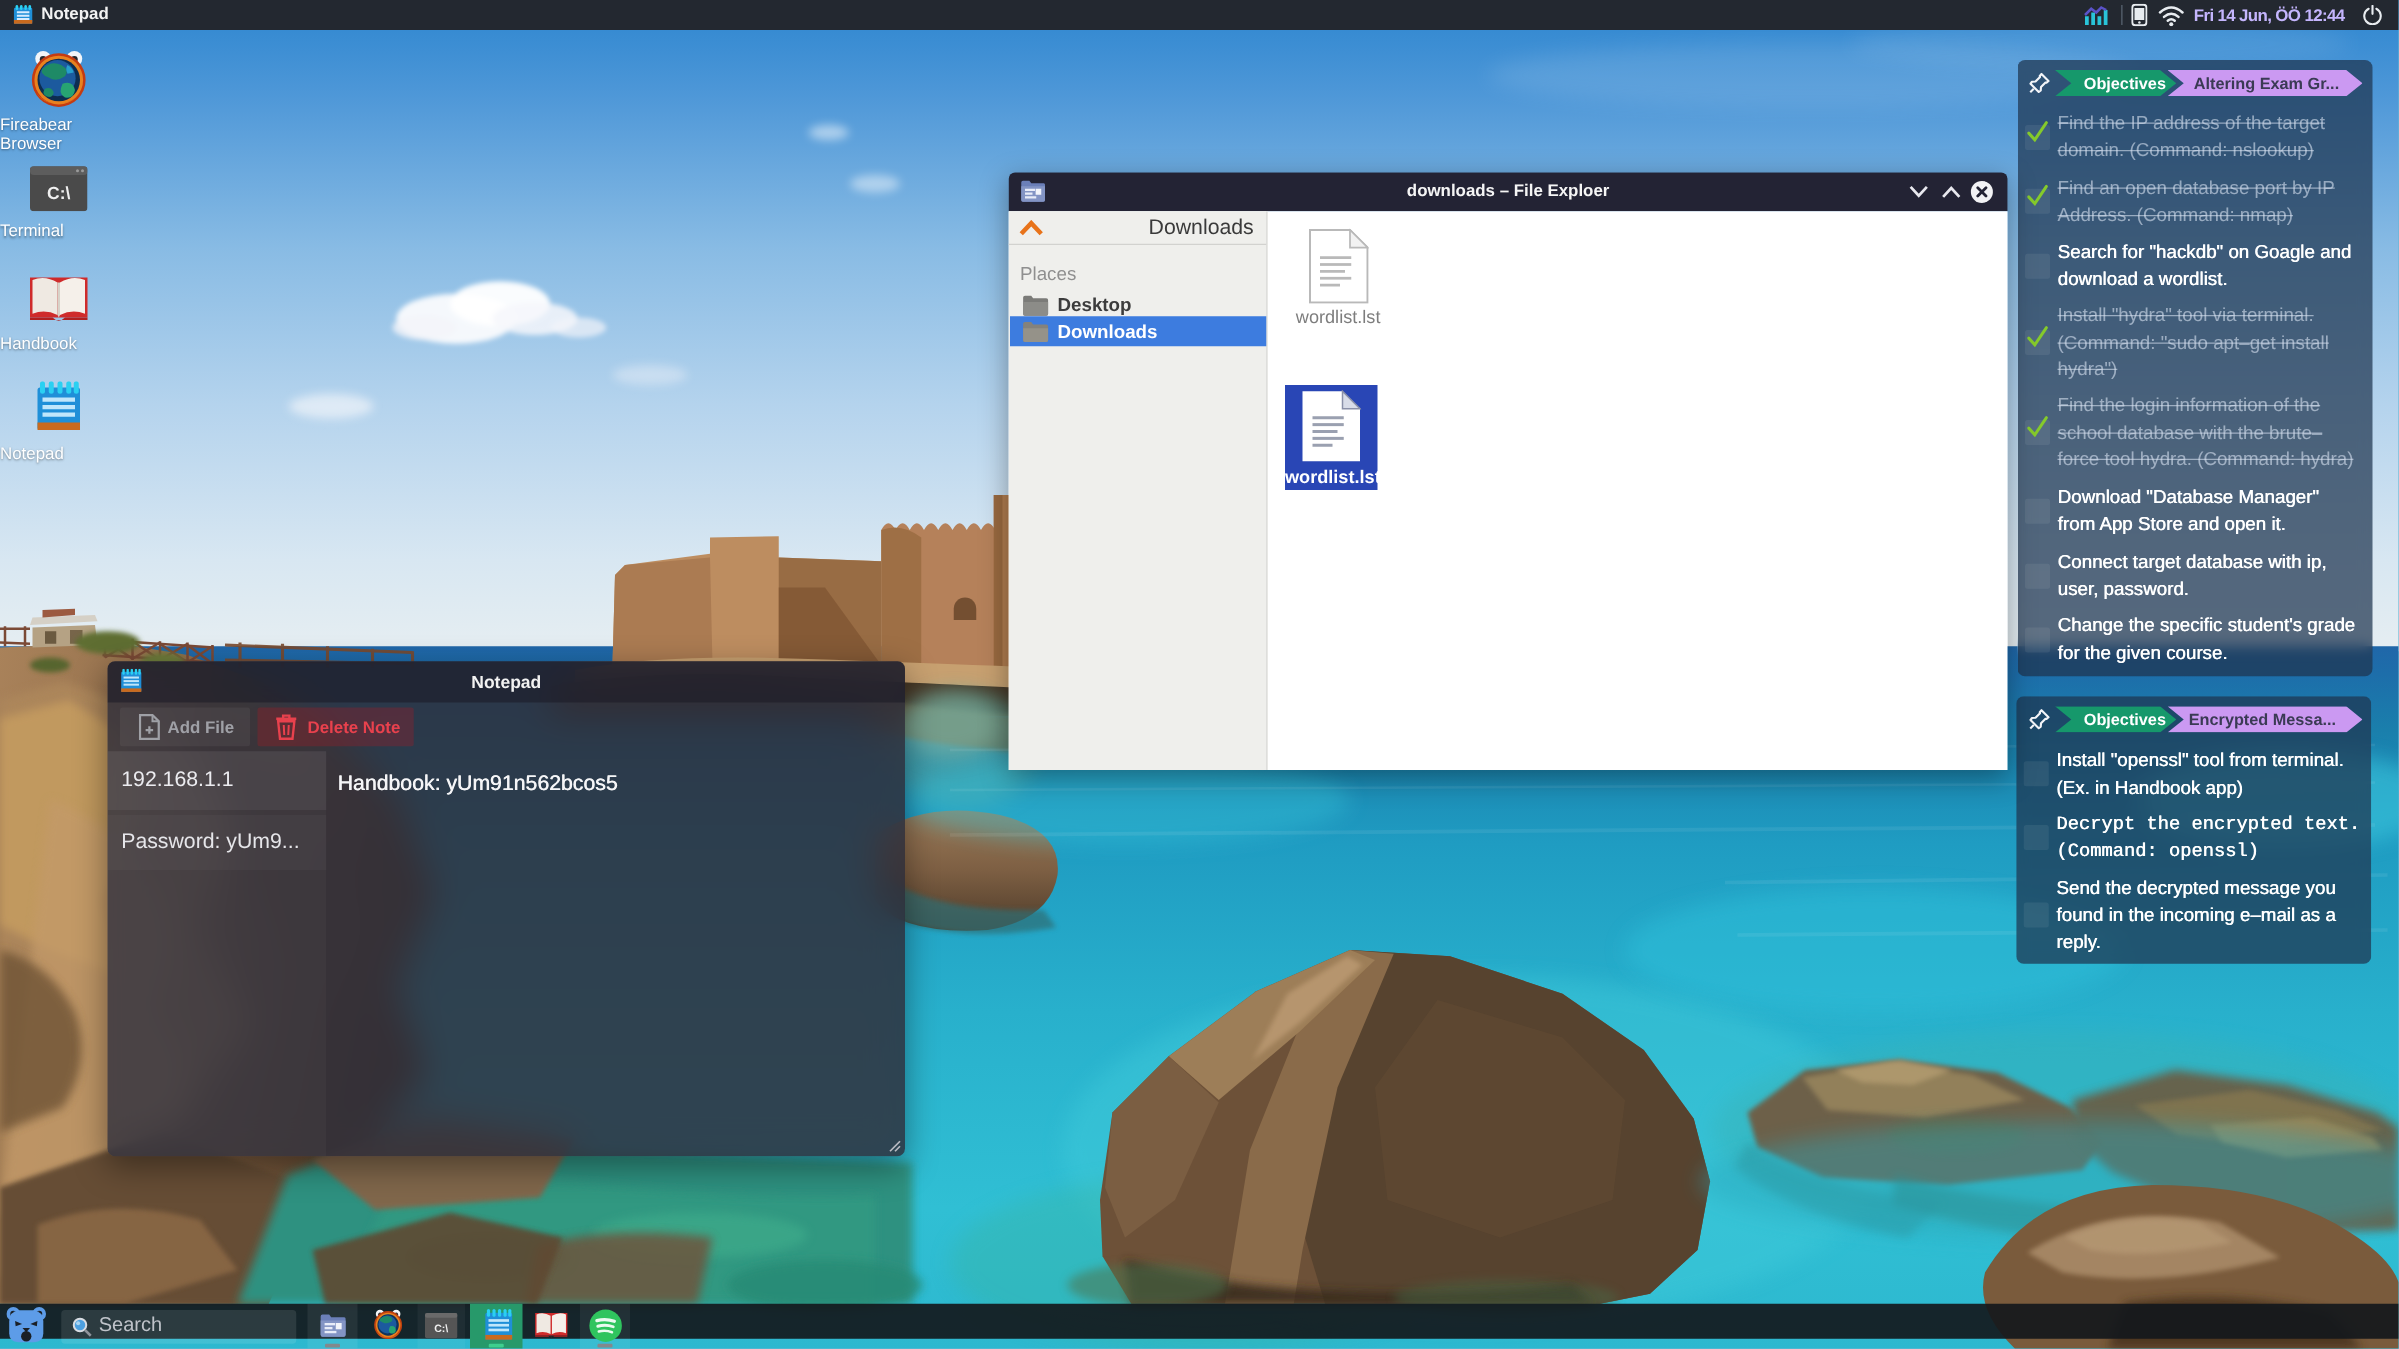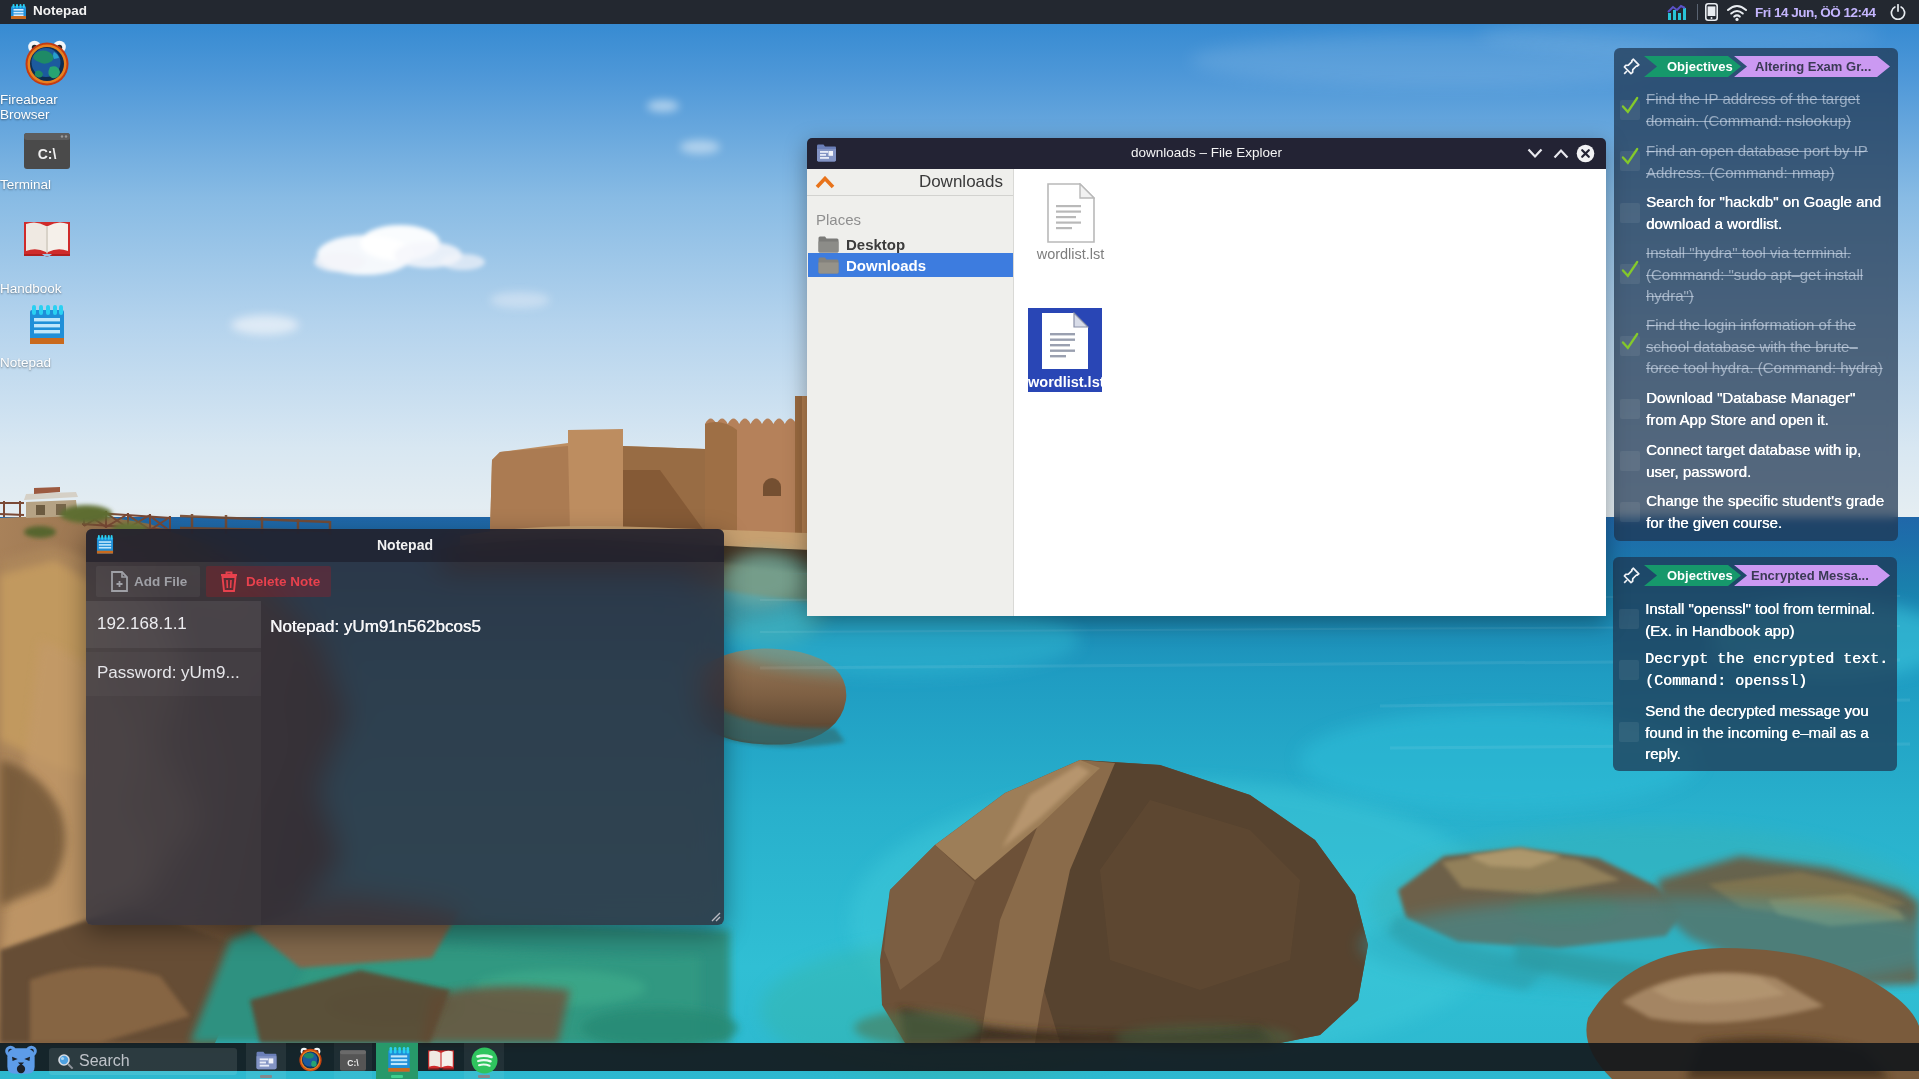--- a/index.html
+++ b/index.html
@@ -12,21 +12,21 @@
   #topbar .appname { position:absolute; left:33px; top:3px; font-size:13.5px; font-weight:bold; color:#f2f2f2; }
   .tb-ico { position:absolute; top:4px; }
 
   
   .dicon { position:absolute; width:94px; z-index:5; }
   .dicon .lbl { margin-top:4px; color:#fff; font-size:13.5px; line-height:15px; text-shadow:0 1px 2px rgba(0,0,0,0.45); }
 
   
   #explorer { position:absolute; left:807px; top:138px; width:799px; height:478px; border-radius:5px 5px 0 0; box-shadow:0 6px 22px rgba(0,0,0,0.35); z-index:10; }
   #explorer .titlebar { position:absolute; left:0; top:0; right:0; height:31px; background:#232334; border-radius:5px 5px 0 0; }
-  #explorer .title { position:absolute; width:100%; text-align:center; top:7px; color:#f5f5f5; font-size:13.5px; font-weight:normal; }
+  #explorer .title { position:absolute; width:100%; text-align:center; top:7px; color:#f5f5f5; font-size:13.5px; font-weight:bold; }
   #explorer .body { position:absolute; left:0; top:31px; right:0; bottom:0; background:#fff; }
   #explorer .sidebar { position:absolute; left:0; top:0; width:207px; height:100%; background:#efefec; border-right:1px solid #d9d9d6; }
   #explorer .sb-head { position:absolute; left:0; top:0; width:100%; height:27px; border-bottom:1px solid #d2d2cf; }
   #explorer .places { position:absolute; left:9px; top:42px; font-size:15px; color:#8f8f8f; }
   .sb-row { position:absolute; left:1px; width:205px; height:25px; }
   .sb-row .fi { position:absolute; left:10px; top:4px; }
   .sb-row .nm { position:absolute; left:38px; top:4px; font-size:15px; font-weight:bold; color:#3c3c3c; }
   #row-dl { background:#3d7cdf; }
   #row-dl .nm { color:#fff; }
 
@@ -325,21 +325,21 @@
     <div class="lbl" style="margin-top:8px;">Terminal</div>
   </div>
   <div class="dicon" style="left:0px;top:220px;">
     <svg width="50" height="40" viewBox="0 0 50 40" style="display:block;margin:0 auto;">
       <path d="M2 2 L48 2 L48 34 L2 34 Z" fill="#cf2b2b"></path>
       <path d="M4 4 Q14 0 24 6 L24 32 Q14 27 4 31 Z" fill="#efe9e2"></path>
       <path d="M46 4 Q36 0 26 6 L26 32 Q36 27 46 31 Z" fill="#f5f0ea"></path>
       <path d="M24 6 L26 6 L26 32 L25 34 L24 32 Z" fill="#d8d2c8"></path>
       <path d="M20 34 Q25 39 30 34 L48 34 L48 36 L2 36 L2 34 Z" fill="#b01f1f"></path>
     </svg>
-    <div class="lbl" style="margin-top:21px;">Handbook</div>
+    <div class="lbl" style="margin-top:7px;">Handbook</div>
   </div>
   <div class="dicon" style="left:0px;top:305px;">
     <svg width="38" height="44" viewBox="0 0 38 44" style="display:block;margin:0 auto;">
       <rect x="2" y="5" width="34" height="34" rx="2" fill="#1f8fd8"></rect>
       <rect x="2" y="33" width="34" height="6" fill="#c96a1e"></rect>
       <rect x="6" y="13" width="26" height="3.4" fill="#bfe6fb"></rect>
       <rect x="6" y="19" width="26" height="3.4" fill="#bfe6fb"></rect>
       <rect x="6" y="25" width="26" height="3.4" fill="#bfe6fb"></rect>
       <g fill="#2ad0f2">
           <rect x="4" y="0" width="4" height="10" rx="2"></rect>
@@ -466,21 +466,21 @@
       <span>Delete Note</span>
     </div>
     <div class="np-list">
       <div class="np-item1">
           <span>192.168.1.1</span>
         </div>
       <div class="np-item2">
           <span>Password: yUm9...</span>
         </div>
     </div>
-    <div class="np-content">Notepad: yUm91n562bcos5</div>
+    <div class="np-content">Handbook: yUm91n562bcos5</div>
     <svg style="position:absolute;right:3px;bottom:3px" width="10" height="10" viewBox="0 0 10 10">
         <path d="M9 1 L1 9 M9 5 L5 9" stroke="#b9bac2" stroke-width="1.4"></path>
       </svg>
   </div>
 
   <div class="objpanel" style="top:48px;height:493px;">
     <div class="obj-head">
       <svg style="position:absolute;left:9px;top:10px" width="17" height="17" viewBox="0 0 17 17">
         <path d="M10.2 1.2 L15.8 6.8 L14.2 8.2 L13.4 8 L9.8 11.6 L9.6 14.4 L8 15.6 L1.4 9 L2.6 7.4 L5.4 7.2 L9 3.6 L8.8 2.8 Z" fill="none" stroke="#f2f4f8" stroke-width="1.7" stroke-linejoin="round"></path>
         <line x1="4" y1="13" x2="1.2" y2="15.8" stroke="#f2f4f8" stroke-width="1.7"></line>

